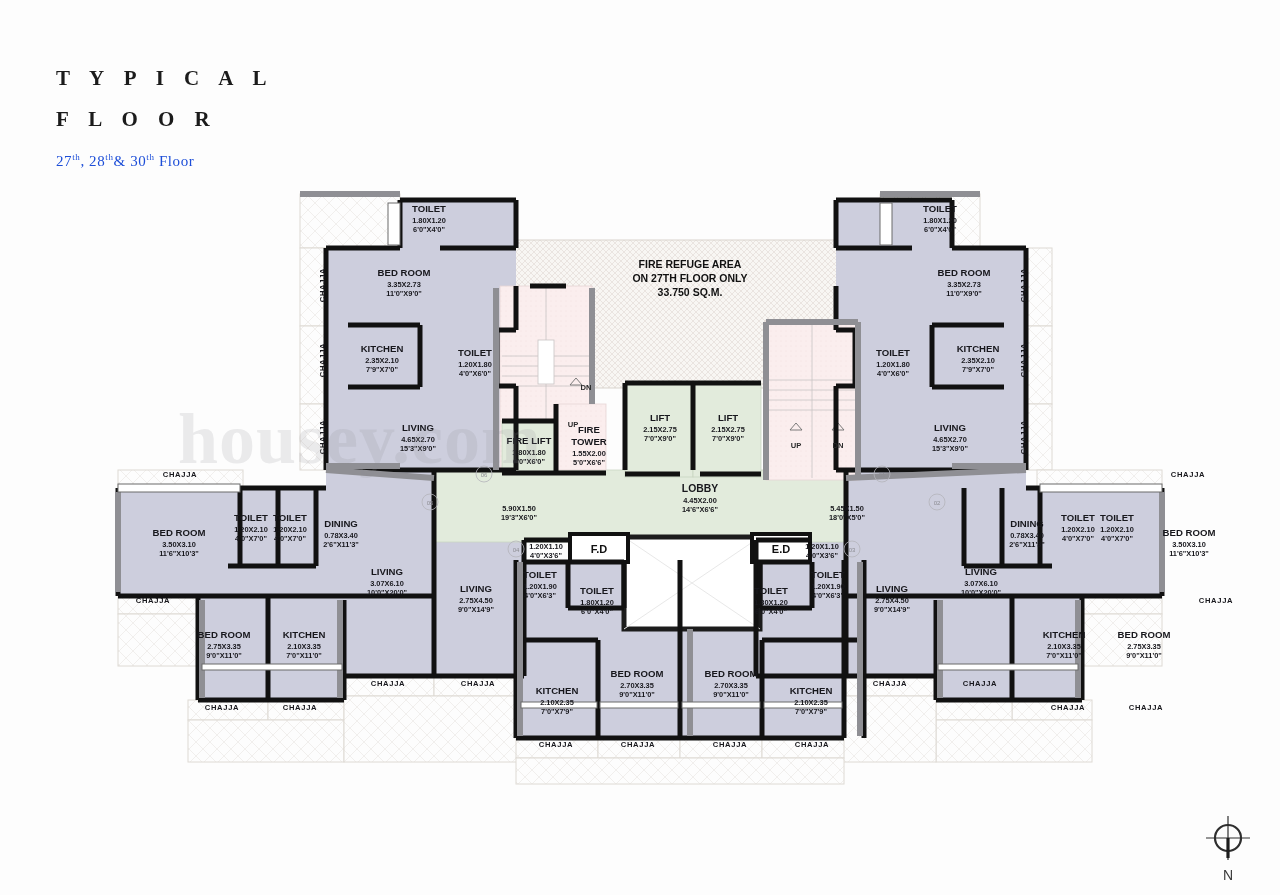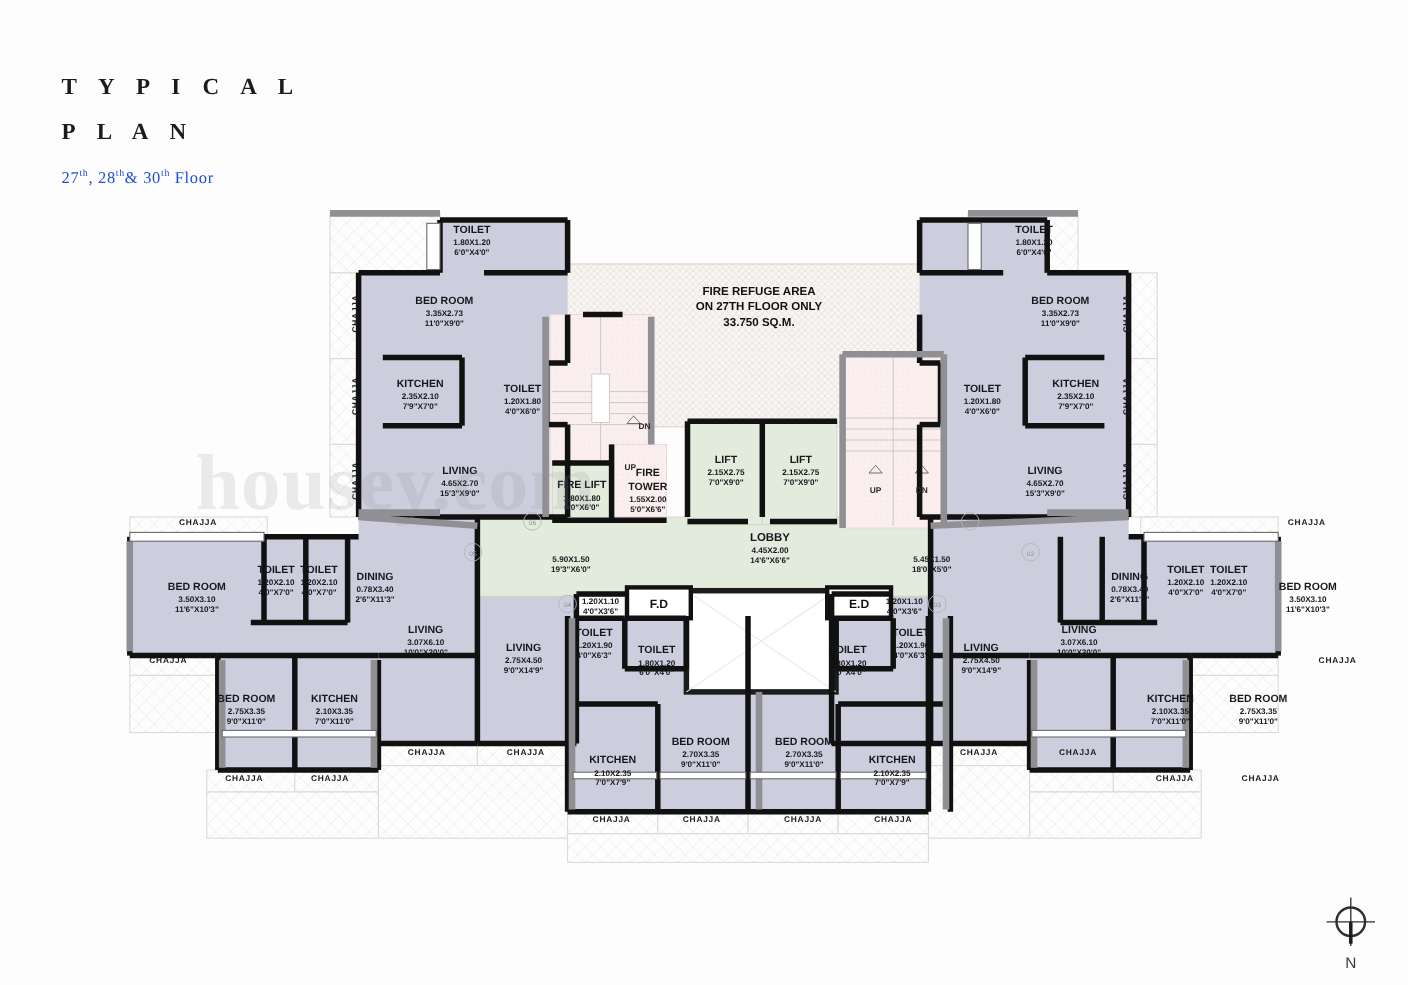--- a/index.html
+++ b/index.html
@@ -52,21 +52,21 @@
     pointer-events:none;user-select:none;
   }
 </style>
 </head>
 <body>
 
 <div id="page">
 
   <div id="title-block">
     <div class="title-line">T Y P I C A L</div>
-    <div class="title-line">P L A N</div>
+    <div class="title-line">F L O O R</div>
     <div id="subtitle">
       <span>27</span><sup>th</sup><span>, 28</span><sup>th</sup><span>&amp; 30</span><sup>th</sup><span> Floor</span>
     </div>
   </div>
 
   <div id="plan-wrap">
   <svg id="plan" width="1280" height="895" viewBox="0 0 1280 895" xmlns="http://www.w3.org/2000/svg">
     <defs>
       <pattern id="refuge-hatch" width="6" height="6" patternUnits="userSpaceOnUse">
         <rect width="6" height="6" fill="#f8f6f3"></rect>

